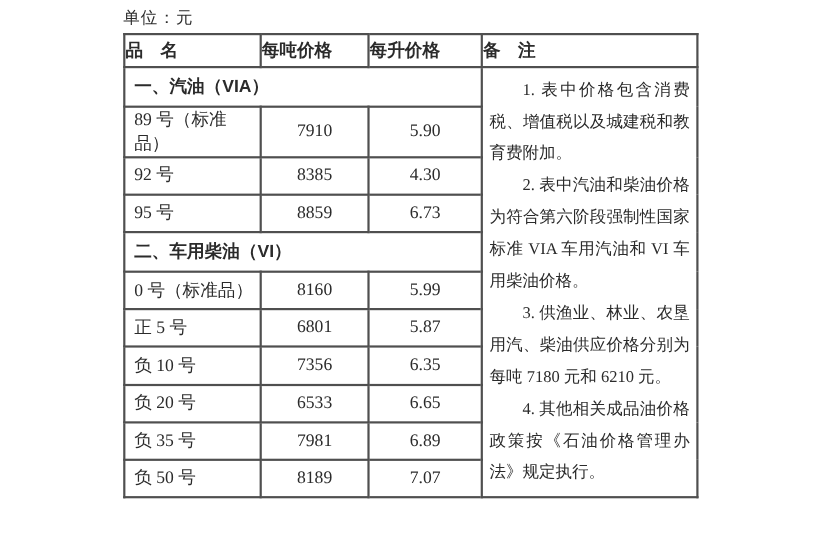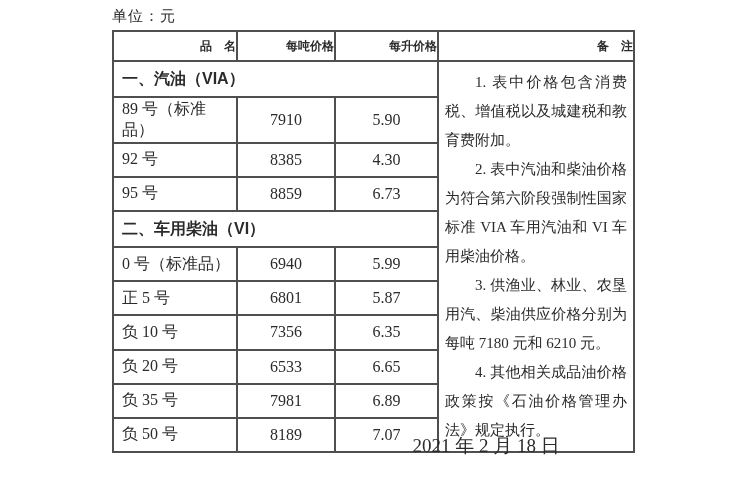--- a/index.html
+++ b/index.html
@@ -40,22 +40,22 @@
   }
   .price-table td, .price-table th {
     border: 2px solid #4f4f4f;
     padding: 0;
     overflow: hidden;
   }
   .price-table th {
     height: 28px;
     font-family: "Liberation Sans", sans-serif;
     font-weight: 600;
-    font-size: 12px;
-    text-align: right;
+    font-size: 16px;
+    text-align: left;
   }
   .section-row td.section-cell {
     height: 33px;
     font-family: "Liberation Sans", sans-serif;
     font-weight: 600;
     font-size: 16px;
     text-align: left;
     padding-left: 8px;
   }
   .data-row td {
@@ -147,21 +147,21 @@
       <td class="num-cell">8859</td>
       <td class="num-cell">6.73</td>
     </tr>
 
     <tr class="section-row">
       <td class="section-cell" colspan="3">二、车用柴油（VI）</td>
     </tr>
 
     <tr class="data-row">
       <td class="product-cell">0 号（标准品）</td>
-      <td class="num-cell">6940</td>
+      <td class="num-cell">8160</td>
       <td class="num-cell">5.99</td>
     </tr>
     <tr class="data-row">
       <td class="product-cell">正 5 号</td>
       <td class="num-cell">6801</td>
       <td class="num-cell">5.87</td>
     </tr>
     <tr class="data-row">
       <td class="product-cell">负 10 号</td>
       <td class="num-cell">7356</td>
@@ -179,14 +179,13 @@
     </tr>
     <tr class="data-row">
       <td class="product-cell">负 50 号</td>
       <td class="num-cell">8189</td>
       <td class="num-cell">7.07</td>
     </tr>
   </tbody>
 </table>
 
 <div class="signature-block">
-  <div class="issue-date">2021 年 2 月 18 日</div>
 </div>
 
 </body></html>

